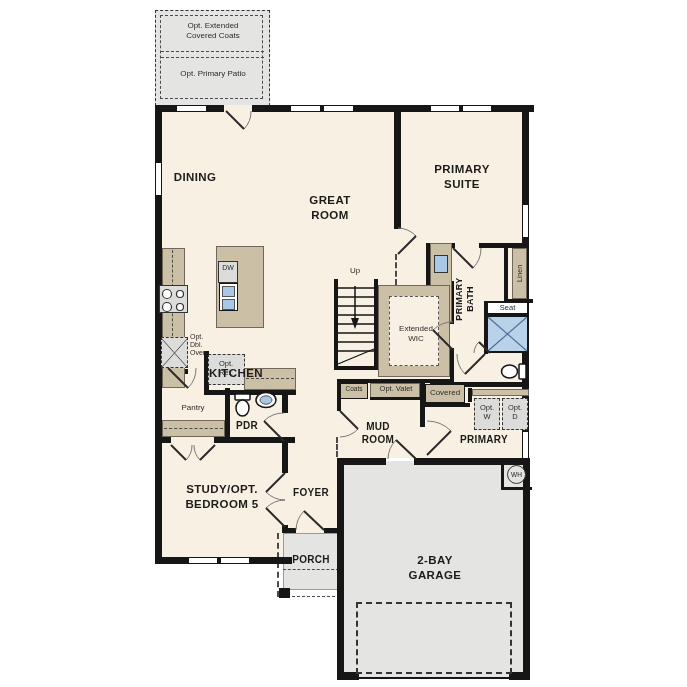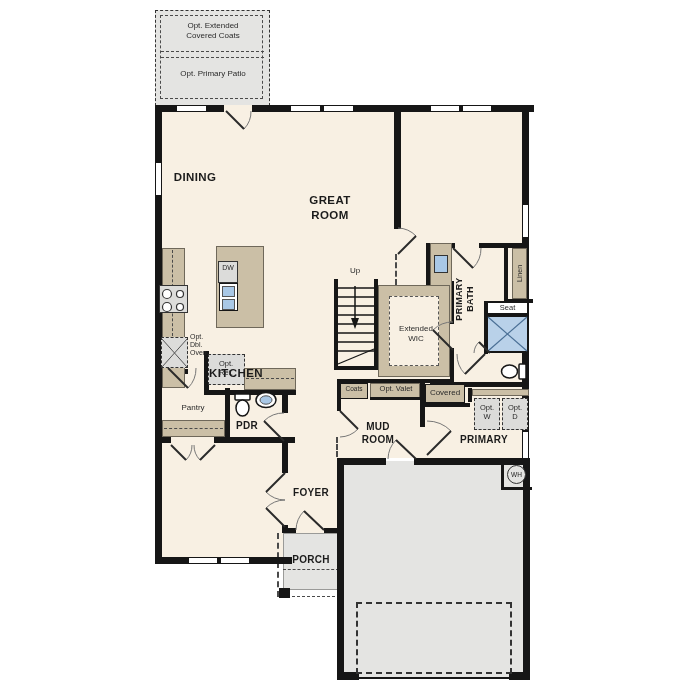--- a/index.html
+++ b/index.html
@@ -255,25 +255,28 @@
         </g>
       <g>
           <path d="M285 500 A27 27 0 0 0 266 508" stroke="#777" stroke-width="1"></path>
           <path d="M285 527 L266 508" stroke="#2a2a2a" stroke-width="2"></path>
         </g>
     </g>
   </svg>
 
   <div class="rl" style="left:164px;top:170px;width:62px;">DINING</div>
   <div class="rl" style="left:300px;top:193px;width:60px;">GREAT ROOM</div>
+  <div class="rl" style="left:430px;top:162px;width:64px;">PRIMARY SUITE</div>
   <div class="rl" style="left:202px;top:338px;width:68px;margin-top:28px;">KITCHEN</div>
   <div class="sl" style="left:171px;top:403px;width:44px;">Pantry</div>
   <div class="ml" style="left:232px;top:420px;width:30px;">PDR</div>
+  <div class="rl" style="left:176px;top:482px;width:92px;">STUDY/OPT. BEDROOM 5</div>
   <div class="ml" style="left:291px;top:487px;width:40px;">FOYER</div>
   <div class="ml" style="left:290px;top:554px;width:42px;">PORCH</div>
+  <div class="rl" style="left:398px;top:553px;width:74px;">2-BAY GARAGE</div>
   <div class="ml" style="left:354px;top:421px;width:48px;">MUD ROOM</div>
   <div class="ml" style="left:456px;top:434px;width:56px;">PRIMARY</div>
   <div class="sl" style="left:394px;top:324px;width:44px;">Extended WIC</div>
   <div class="ml rot" style="left:435px;top:286px;width:64px;height:26px;font-size:9px;">PRIMARY BATH</div>
   <div class="tl rot" style="left:499px;top:268px;width:44px;height:11px;">Linen</div>
   <div class="tl" style="left:487px;top:304px;width:41px;font-size:7.5px;">Seat</div>
   <div class="sl" style="left:341px;top:266px;width:28px;">Up</div>
   <div class="tl" style="left:341px;top:385px;width:26px;font-size:6.5px;">Coats</div>
   <div class="tl" style="left:372px;top:385px;width:48px;font-size:7.5px;">Opt. Valet</div>
   <div class="sl" style="left:426px;top:388px;width:38px;">Covered</div>

